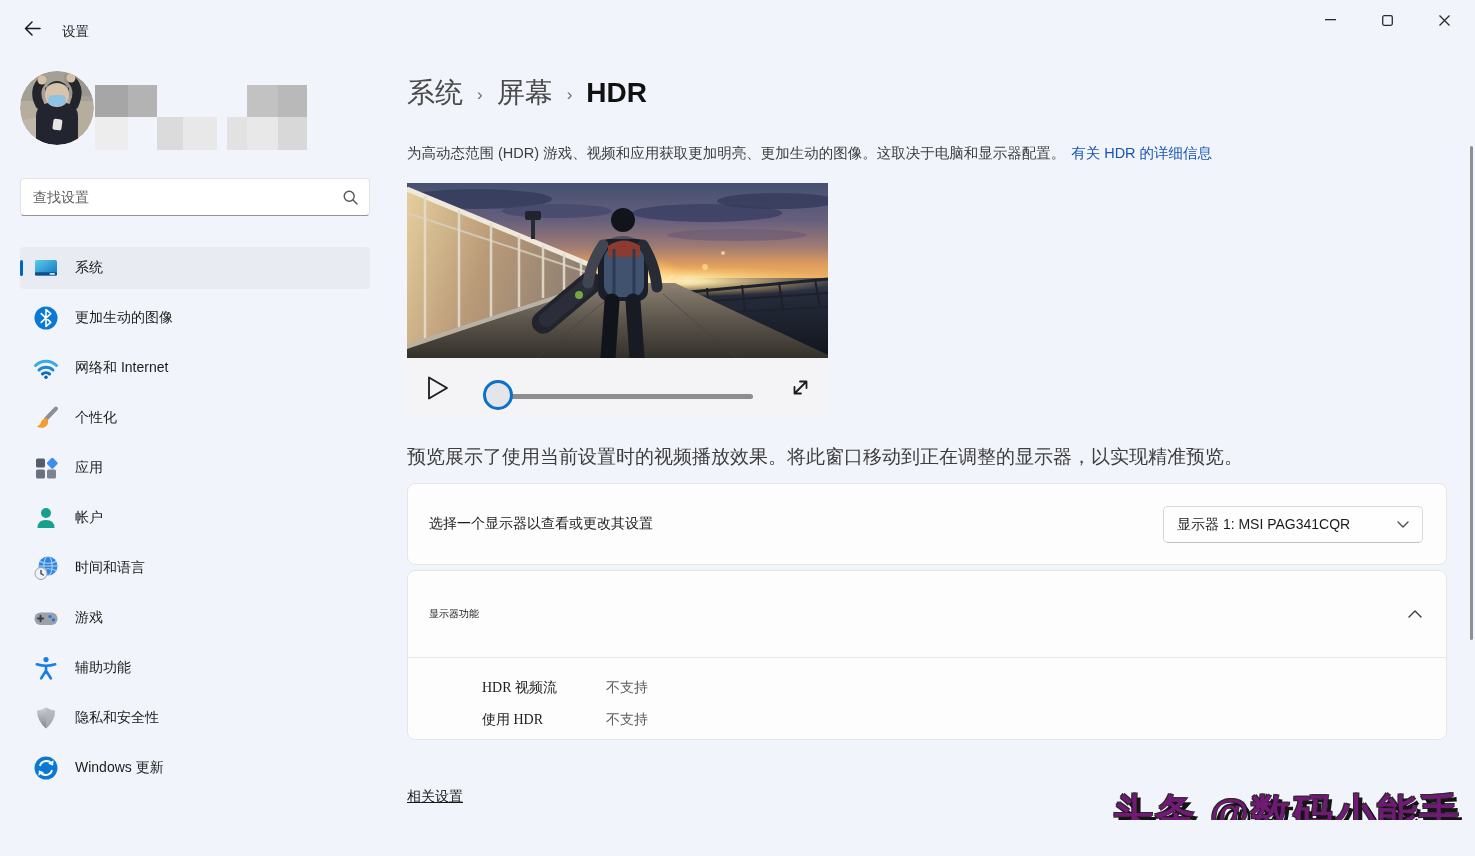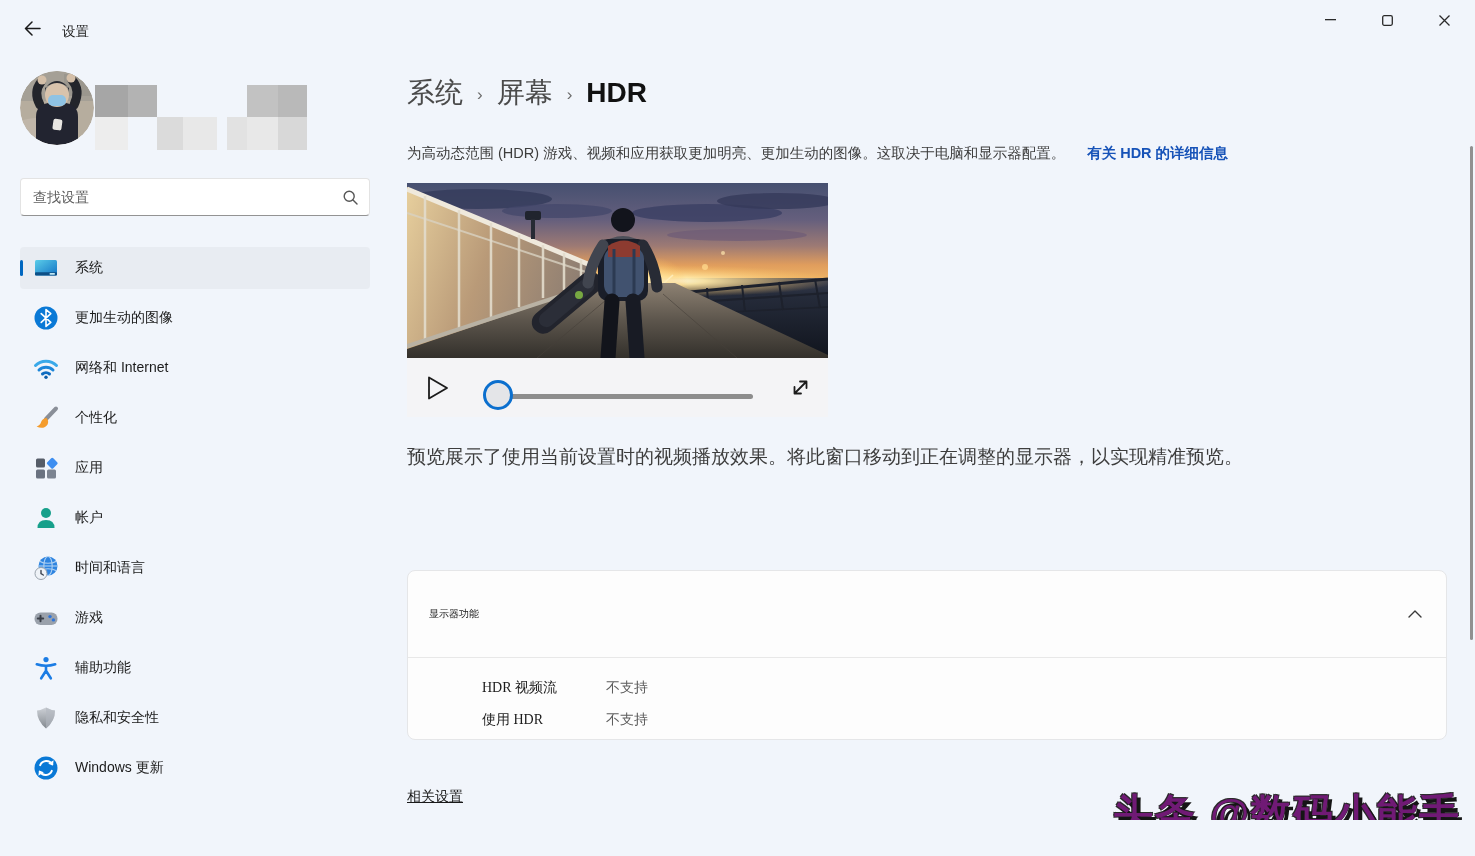--- a/index.html
+++ b/index.html
@@ -28,21 +28,21 @@
   .nav-item.selected { background:#e8ecf2; }
   .nav-item.selected::before { content:""; position:absolute; left:0; top:13px; width:3px; height:16px; border-radius:2px; background:var(--accent,#0067c0); }
   .nav-item svg { flex:0 0 26px; }
 
   
   .main { position:absolute; left:407px; top:56px; right:0; bottom:0; }
   .breadcrumb { position:absolute; left:0; top:18px; display:flex; align-items:center; font-size:28px; color:#4a4a4a; }
   .breadcrumb .sep { font-size:17px; color:#6b6b6b; margin:0 14px; padding-top:4px; }
   .breadcrumb .current { color:#111; font-weight:600; }
   .desc-row { position:absolute; left:0; top:88px; font-size:14.5px; color:#3d3d3d; white-space:nowrap; }
-  .desc-row a { color:var(--link,#1753b8); text-decoration:none; margin-left:22px; cursor:pointer;font-weight:bold; }
+  .desc-row a { color:var(--link,#1753b8); text-decoration:none; margin-left:6px; cursor:pointer; }
 
   .video-frame { position:absolute; left:0; top:127px; width:421px; height:175px; overflow:hidden; }
   .player { position:absolute; left:0; top:302px; width:421px; height:59px; background:#f4f4f6; }
   .play-btn { position:absolute; left:16px; top:15px; width:30px; height:30px; display:flex; align-items:center; justify-content:center; cursor:pointer; }
   .seek-track { position:absolute; left:90px; top:36px; width:256px; height:5px; background:#8d8d8d; border-radius:3px; cursor:pointer; }
   .seek-thumb { position:absolute; left:76px; top:22px; width:30px; height:30px; border-radius:50%; background:#e4e5e8; border:3px solid #0b6fce; cursor:grab; }
   .fullscreen-btn { position:absolute; right:14px; top:15px; width:28px; height:28px; display:flex; align-items:center; justify-content:center; cursor:pointer; }
 
   .caption { position:absolute; left:0; top:388px; font-size:19px; color:#3d3d3d; }
 
@@ -405,20 +405,31 @@
       <div class="seek-thumb"></div>
       <div class="fullscreen-btn">
         <svg width="21" height="21" viewBox="0 0 21 21" fill="none" stroke="#1b1b1b" stroke-width="1.8" stroke-linecap="round" stroke-linejoin="round">
             <path d="M4.5 16.5 L16.5 4.5 M10 4.5 H16.5 V11 M11 16.5 H4.5 V10"></path>
           </svg>
       </div>
     </div>
 
     <div class="caption">预览展示了使用当前设置时的视频播放效果。将此窗口移动到正在调整的显示器，以实现精准预览。</div>
 
+    <div class="card selector-card">
+      <div class="selector-label">选择一个显示器以查看或更改其设置</div>
+      <div class="dropdown">
+        <span>显示器 1: MSI PAG341CQR</span>
+        <span class="chev">
+          <svg width="12" height="7" viewBox="0 0 12 7" fill="none" stroke="#505050" stroke-width="1.4" stroke-linecap="round" stroke-linejoin="round">
+              <path d="M1 1 L6 6 L11 1"></path>
+            </svg>
+        </span>
+      </div>
+    </div>
 
     <div class="card cap-card">
       <div class="cap-header">
         <span>显示器功能</span>
         <span class="cap-collapse">
           <svg width="14" height="8" viewBox="0 0 14 8" fill="none" stroke="#3a3a3a" stroke-width="1.4" stroke-linecap="round" stroke-linejoin="round">
               <path d="M1 7 L7 1 L13 7"></path>
             </svg>
         </span>
       </div>

